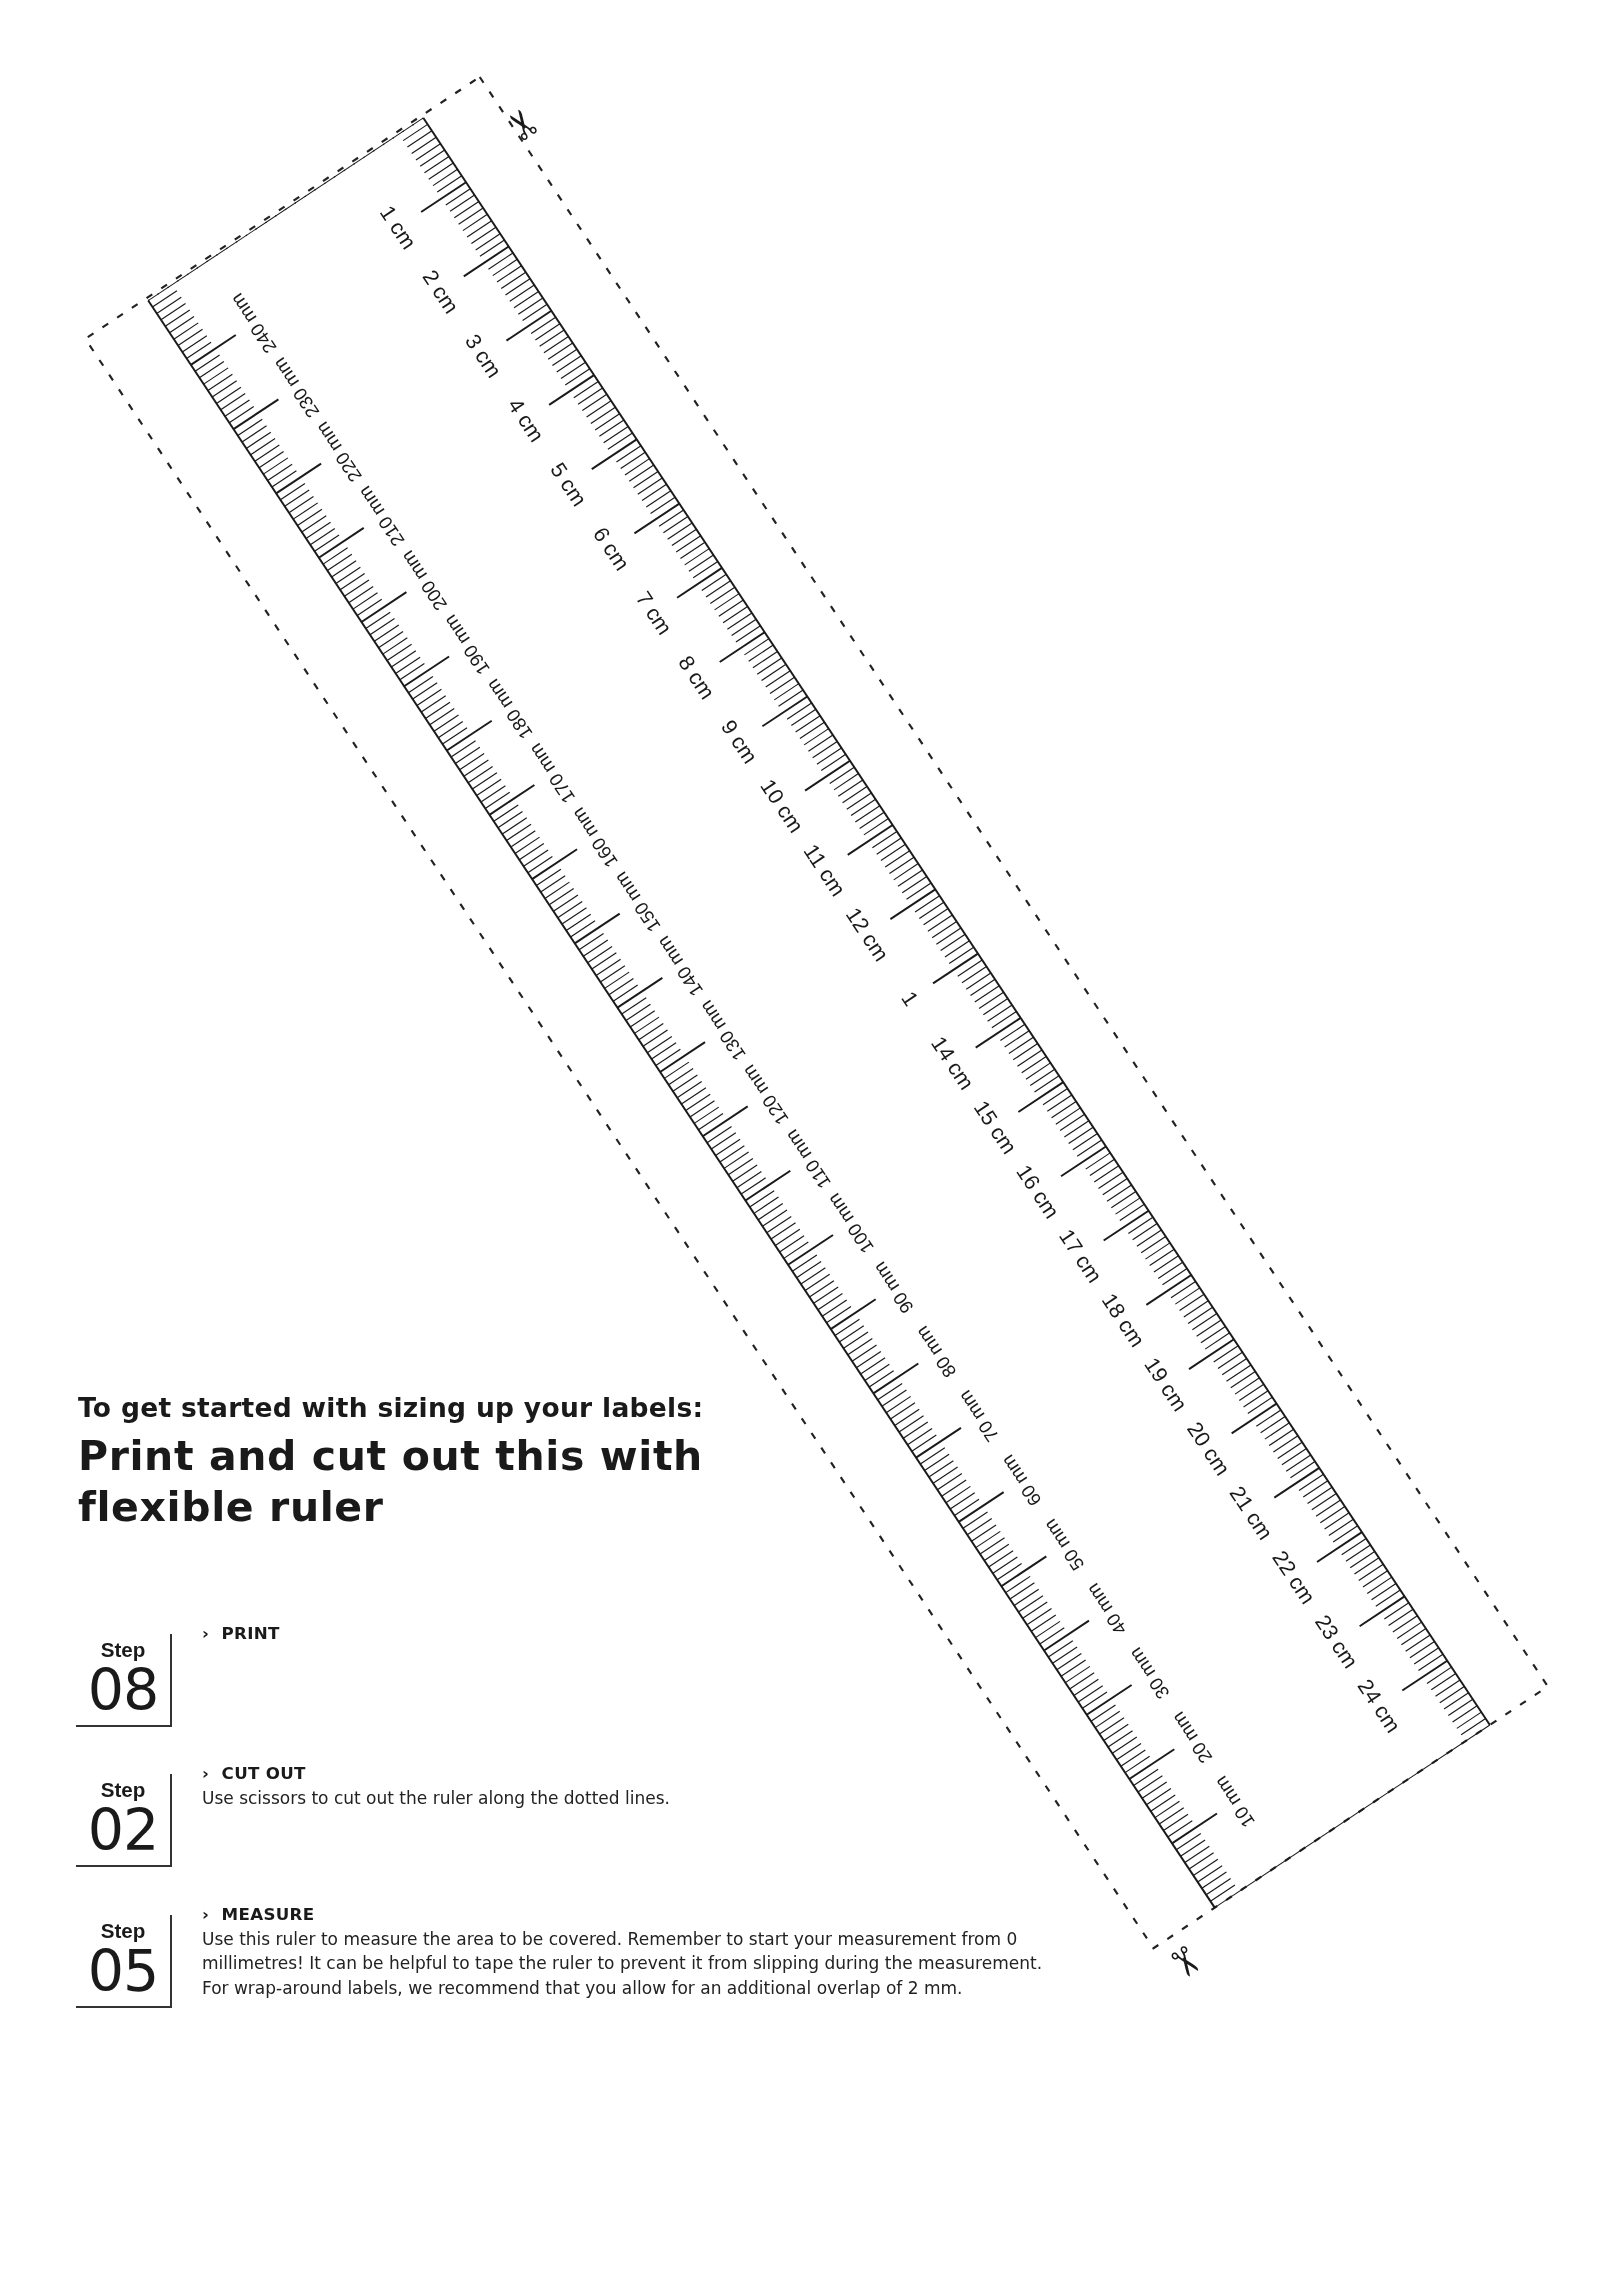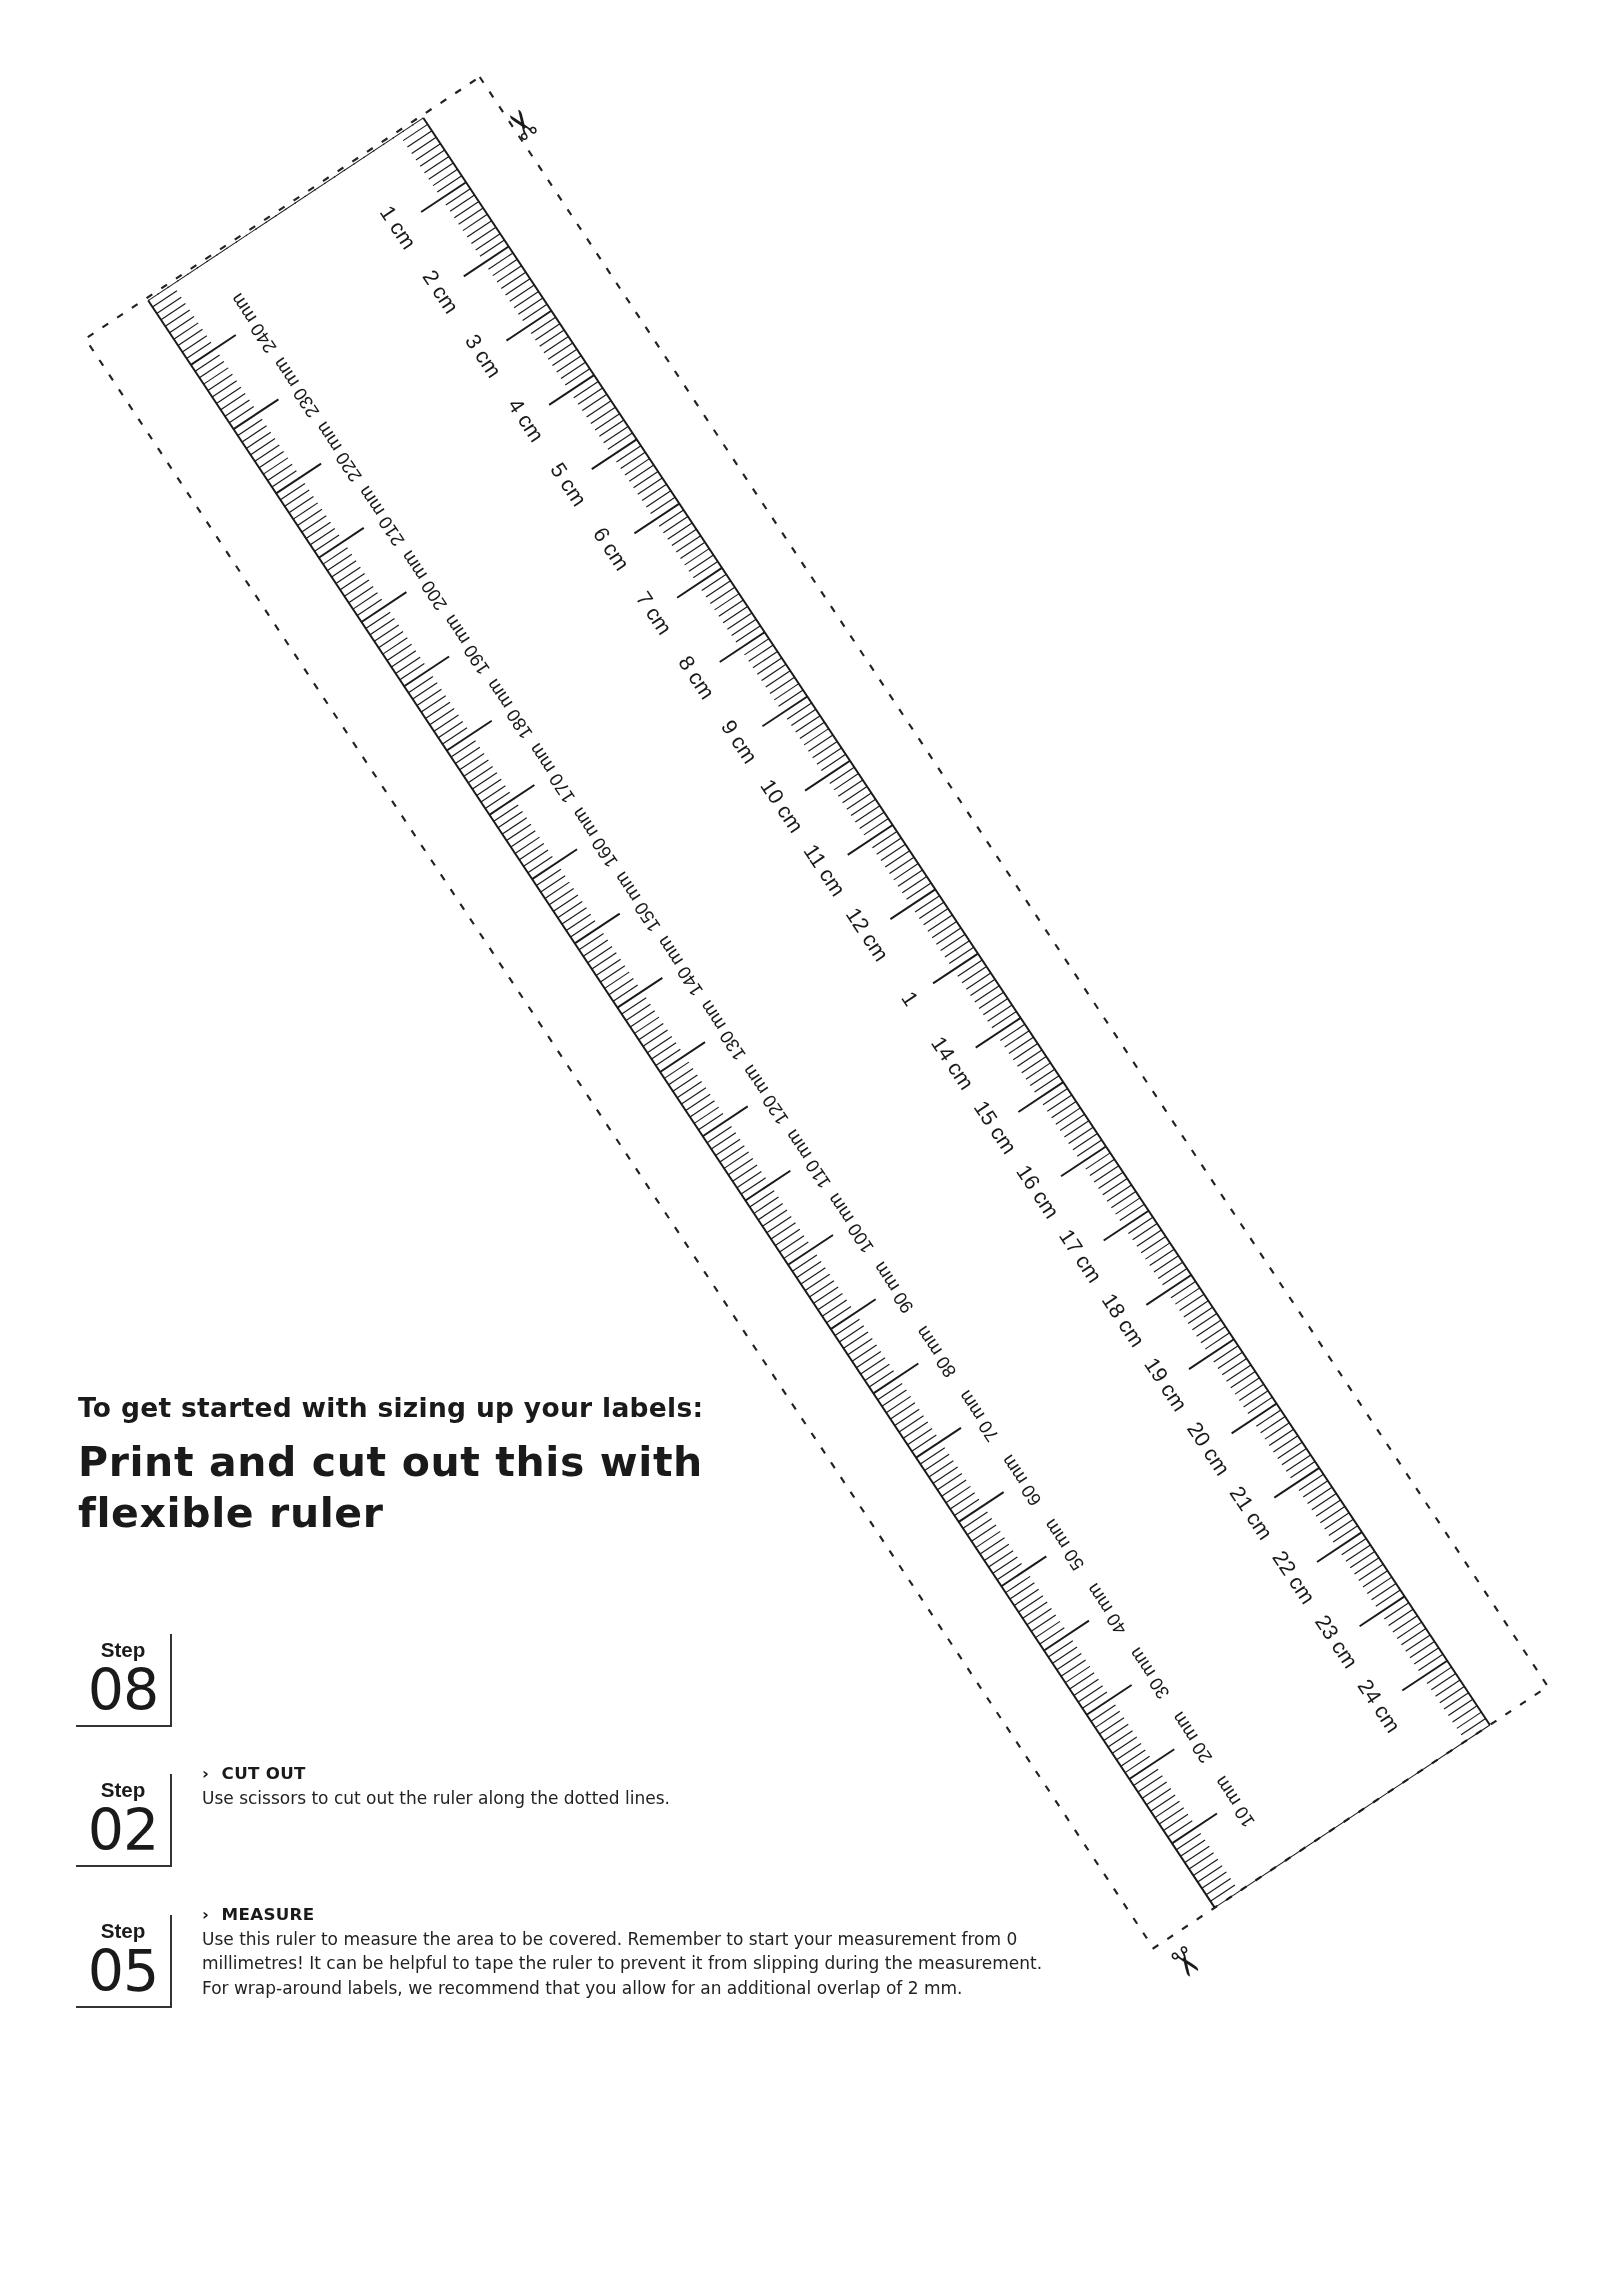--- a/index.html
+++ b/index.html
@@ -1,21 +1,21 @@
 <!DOCTYPE html>
 <html><head>
 <meta charset="utf-8">
 <style>
   html, body { margin: 0; padding: 0; background: #ffffff; }
   body { width: 1621px; height: 2293px; position: relative; overflow: hidden; color: #1a1a1a; font-family: "DejaVu Sans", sans-serif; }
   #ruler-svg { position: absolute; left: 0; top: 0; width: 1621px; height: 2293px; }
   .cm-label { font-family: "Liberation Sans", sans-serif; font-size: 22px; fill: #1a1a1a; }
   .mm-label { font-family: "Liberation Sans", sans-serif; font-size: 19px; fill: #1a1a1a; }
   .intro { position: absolute; left: 78px; top: 1390px; width: 882px; }
-  .subtitle { font-family: "DejaVu Sans", sans-serif; font-weight: bold; font-size: 26.5px; letter-spacing: 0.3px; margin: 0 0 12px 0; line-height: 35px; }
+  .subtitle { font-family: "DejaVu Sans", sans-serif; font-weight: bold; font-size: 26.5px; letter-spacing: 0.3px; margin: 0 0 6px 0; line-height: 35px; }
   .title { font-family: "DejaVu Sans", sans-serif; font-weight: bold; font-size: 41px; line-height: 51px; margin: 0; letter-spacing: 0.6px; width: 667px; }
   .step { position: absolute; left: 76px; width: 1078px; }
   .step-box { position: absolute; left: 0; top: 12px; width: 96px; height: 93px; border-right: 2px solid #333; border-bottom: 2px solid #333; box-sizing: border-box; }
   .step-word { position: absolute; left: 0; width: 94px; top: 3.9px; text-align: center; font-family: "Liberation Sans", sans-serif; font-weight: bold; font-size: 20.6px; }
   .step-num { position: absolute; left: 0; width: 94px; top: 23.5px; text-align: center; font-family: "DejaVu Sans", sans-serif; font-size: 57px; line-height: 65px; letter-spacing: -1px; }
   .step-content { position: absolute; left: 126px; top: 0; width: 882px; }
   .step-heading { font-family: "DejaVu Sans", sans-serif; font-weight: bold; font-size: 16.7px; line-height: 23.5px; margin: 0; letter-spacing: 0.3px; }
   .step-heading .chev { display: inline-block; width: 19.6px; }
   .step-body { font-family: "DejaVu Sans", sans-serif; font-size: 17px; line-height: 24.5px; margin: 0; color: #222; }
 </style>
@@ -594,20 +594,21 @@
   <p class="subtitle">To get started with sizing up your labels:</p>
   <h1 class="title">Print and cut out this with flexible ruler</h1>
 </div>
 
 <div class="step" style="top:1622px;">
   <div class="step-box">
     <div class="step-word">Step</div>
     <div class="step-num">08</div>
   </div>
   <div class="step-content">
+    <p class="step-heading"><span class="chev">›</span><span>PRINT</span></p>
   </div>
 </div>
 
 <div class="step" style="top:1762px;">
   <div class="step-box">
     <div class="step-word">Step</div>
     <div class="step-num">02</div>
   </div>
   <div class="step-content">
     <p class="step-heading"><span class="chev">›</span><span>CUT OUT</span></p>

